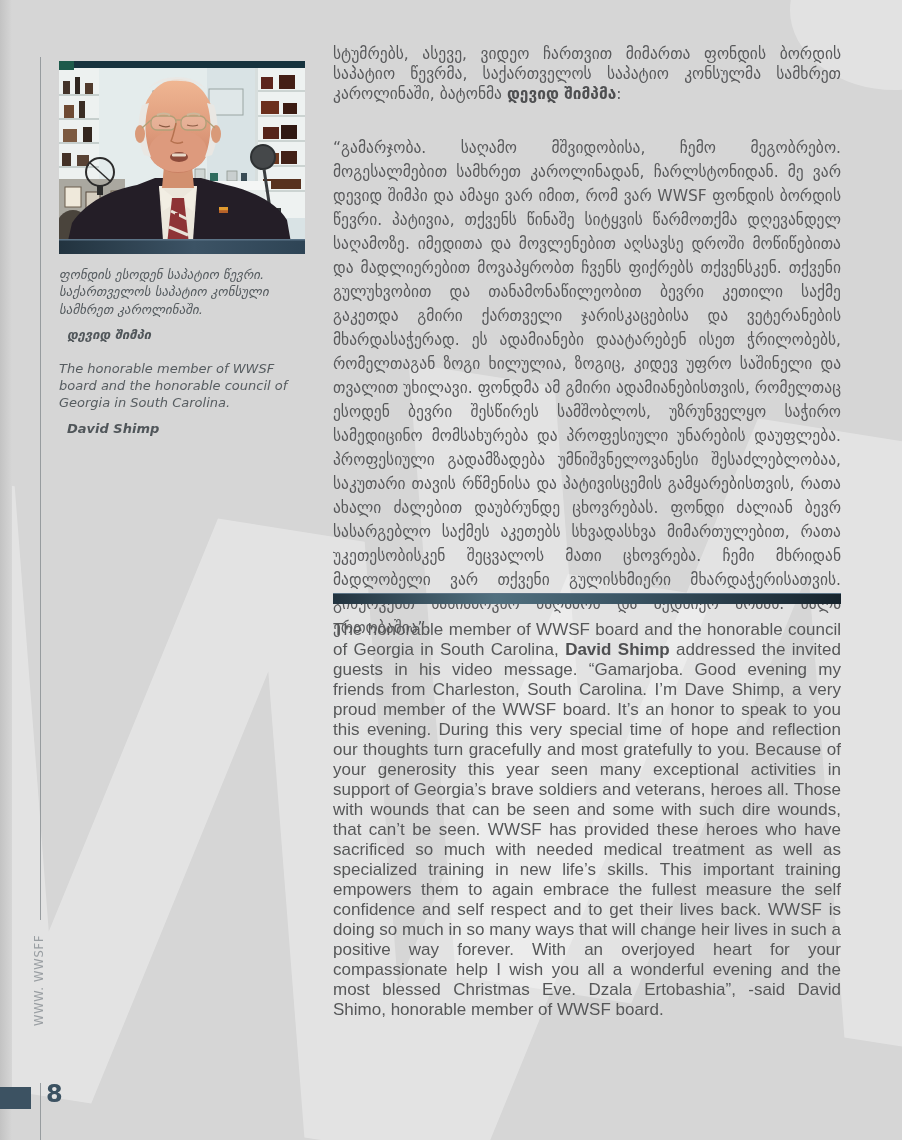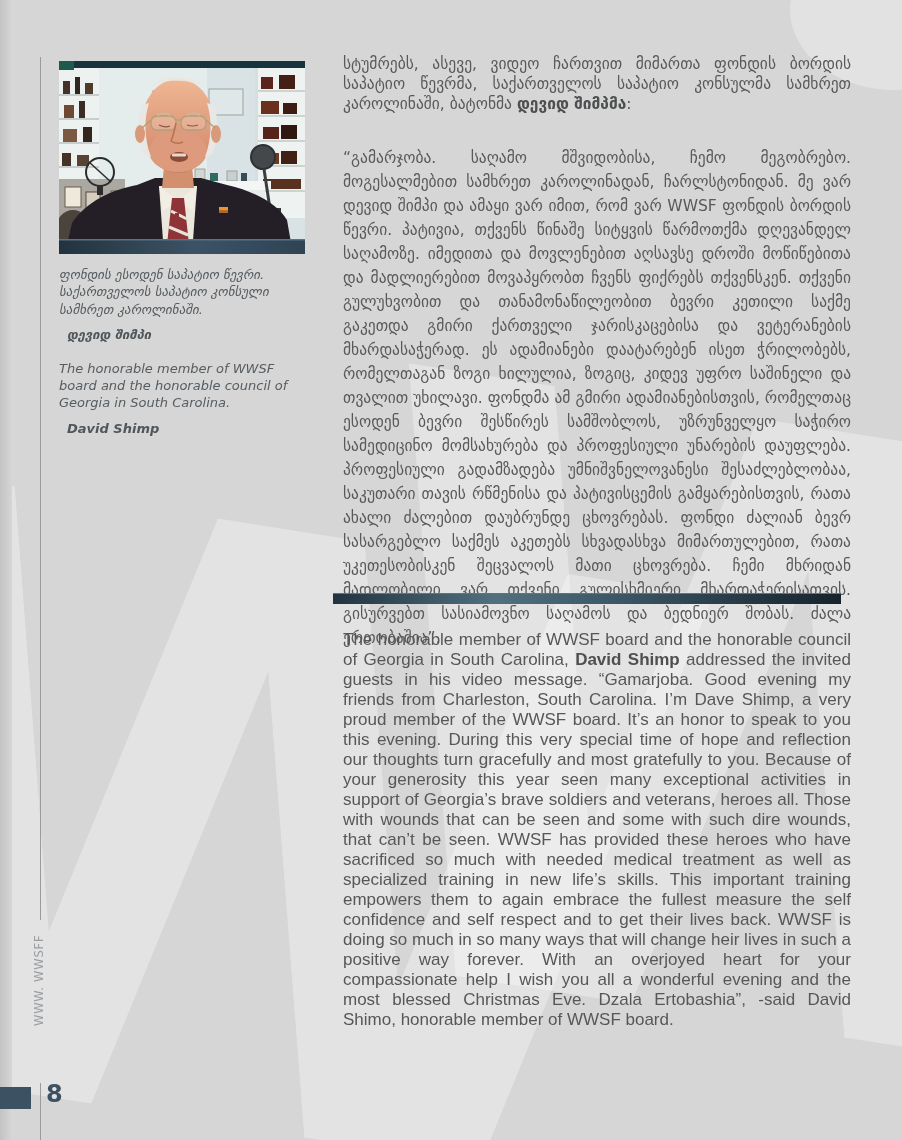--- a/index.html
+++ b/index.html
@@ -74,21 +74,21 @@
   #divider{
     top:593px;height:10px;
     background:linear-gradient(90deg,#22333f,#51707f 32%,#3a5463 58%,#16232c 100%);
     border-top:1px solid #5d7486;
   }
   #en-paragraph{
     top:620px;
     font-family:"Liberation Sans","DejaVu Sans",sans-serif;
     font-size:17px;line-height:20px;text-align:justify;color:#565758;
   }
-  p{margin:10px;}
+  p{margin:0;}
 </style>
 </head>
 <body>
 
 <div class="wm" id="wm1">W</div>
 <div class="wm" id="wm2">W</div>
 <div id="wm-blob"></div>
 
 <div id="left-edge"></div>
 <div class="vrule" id="vrule-top"></div>

